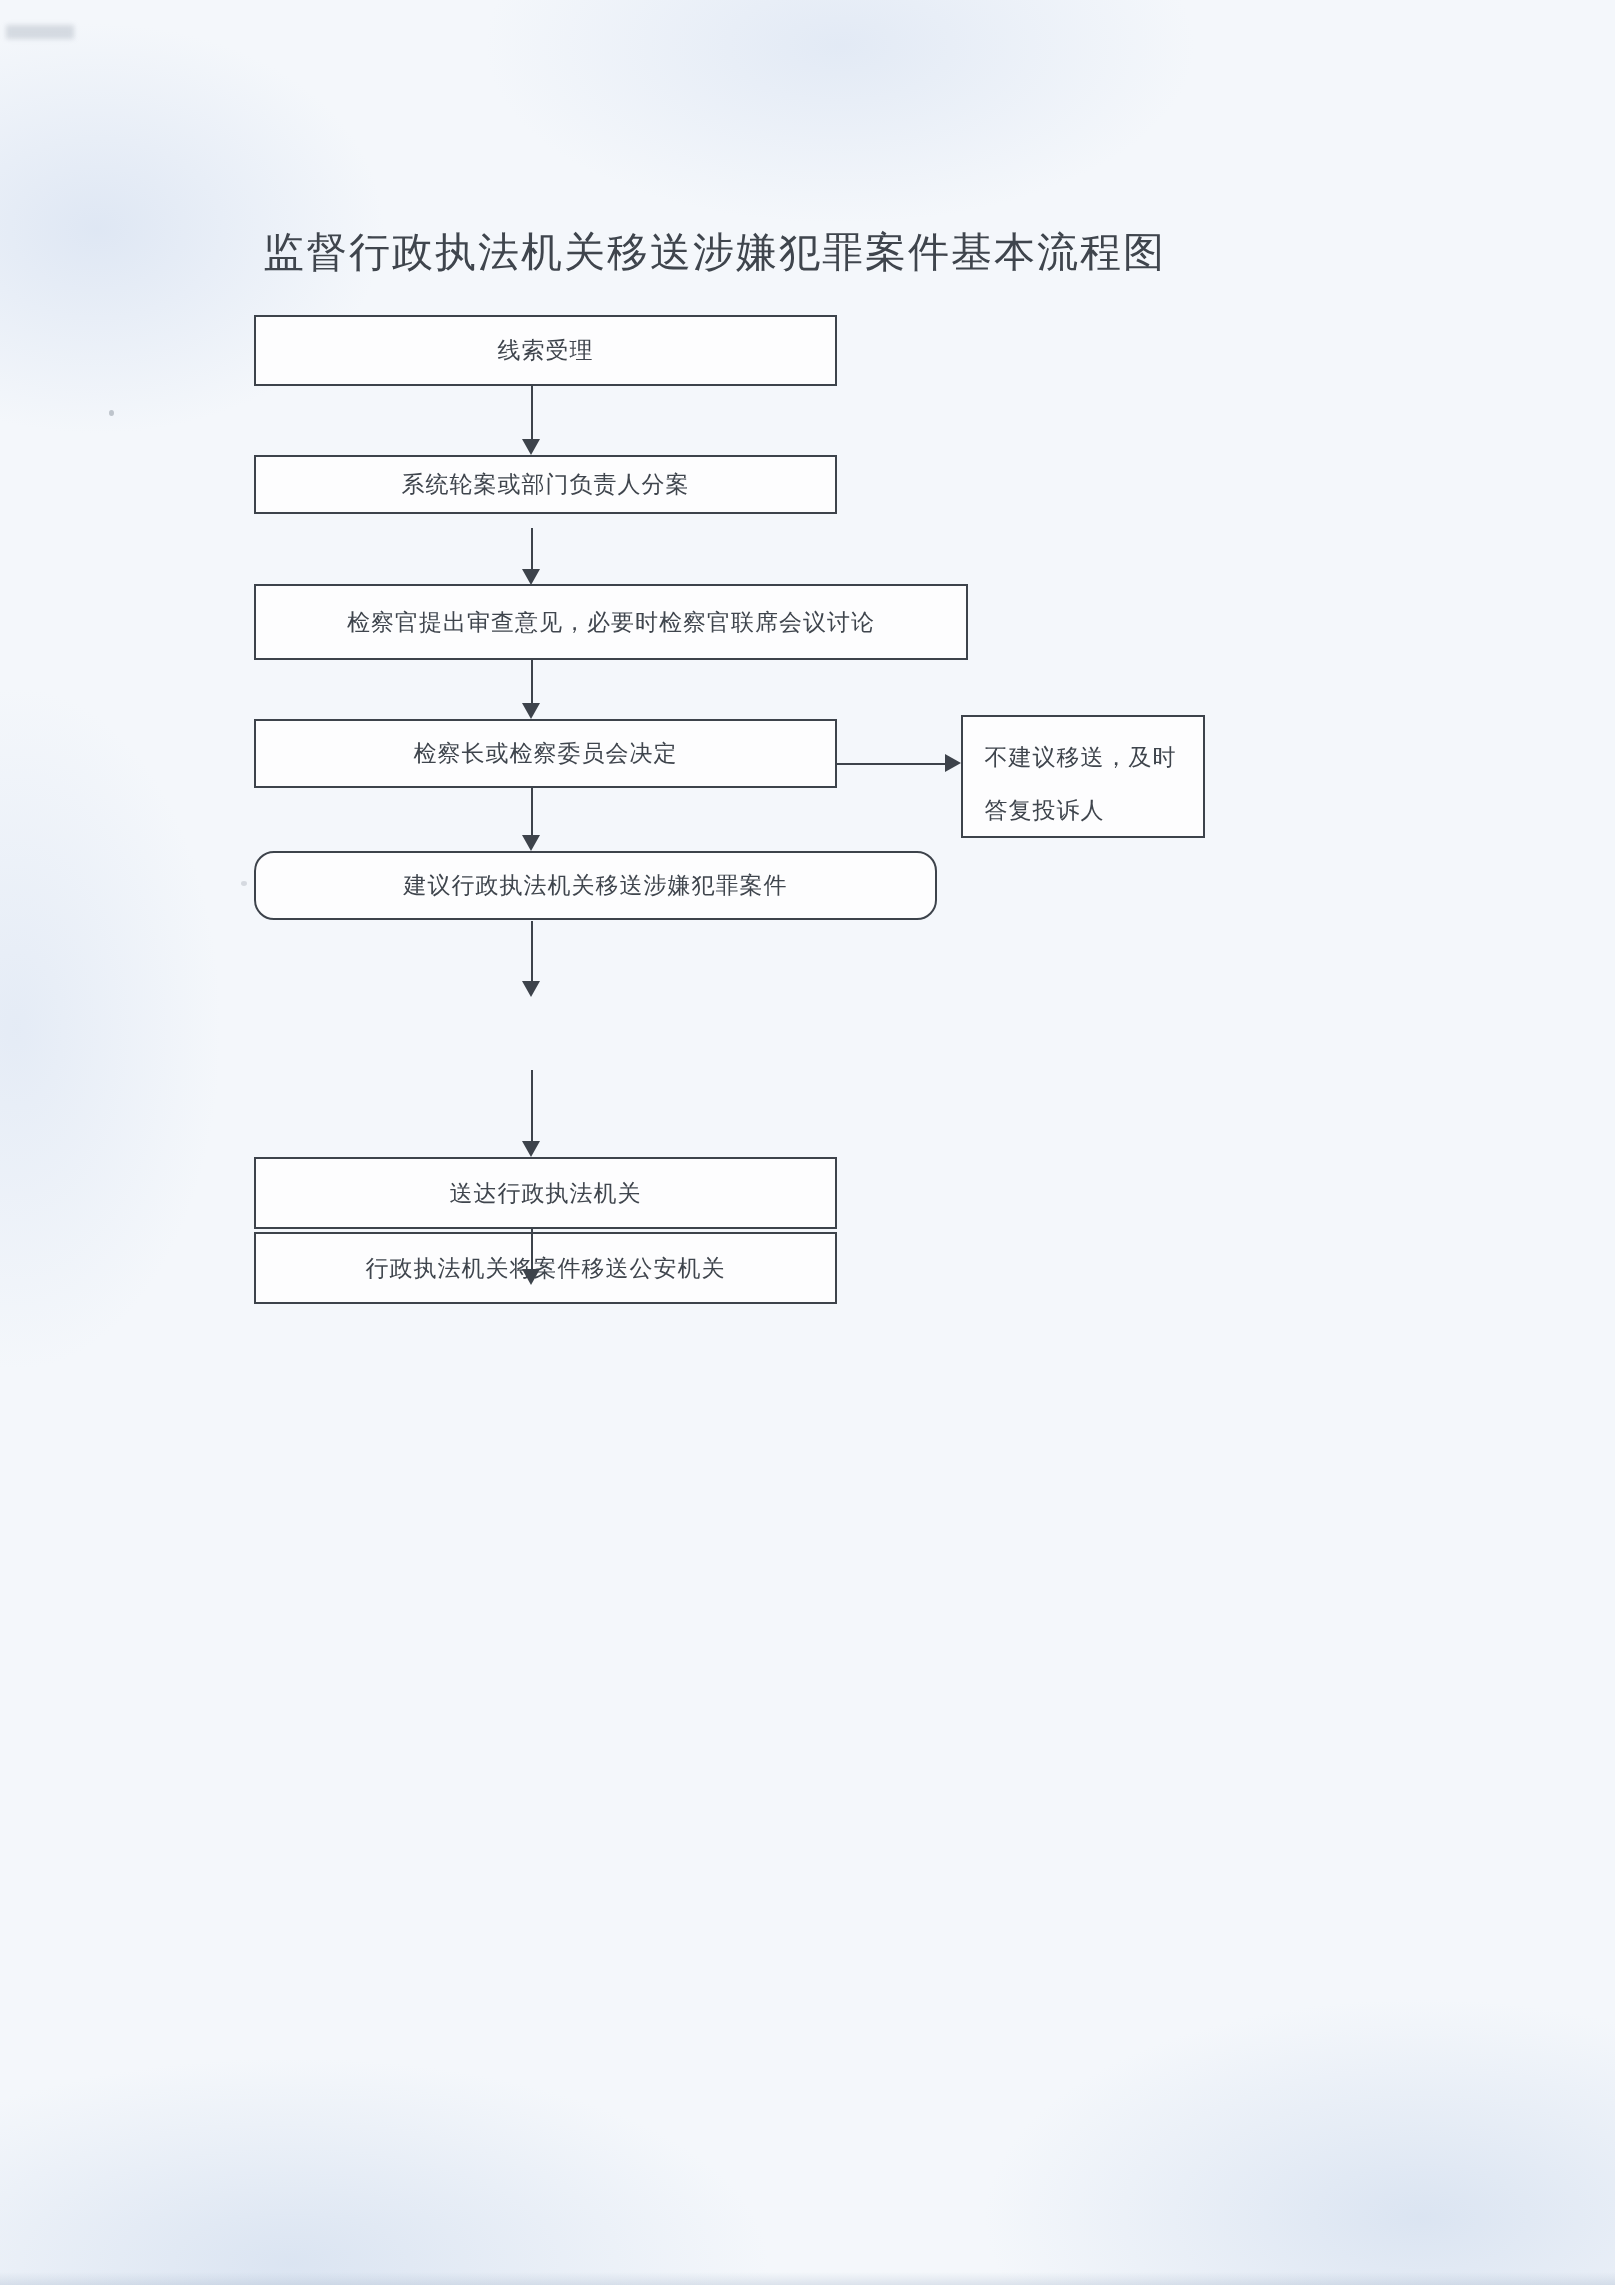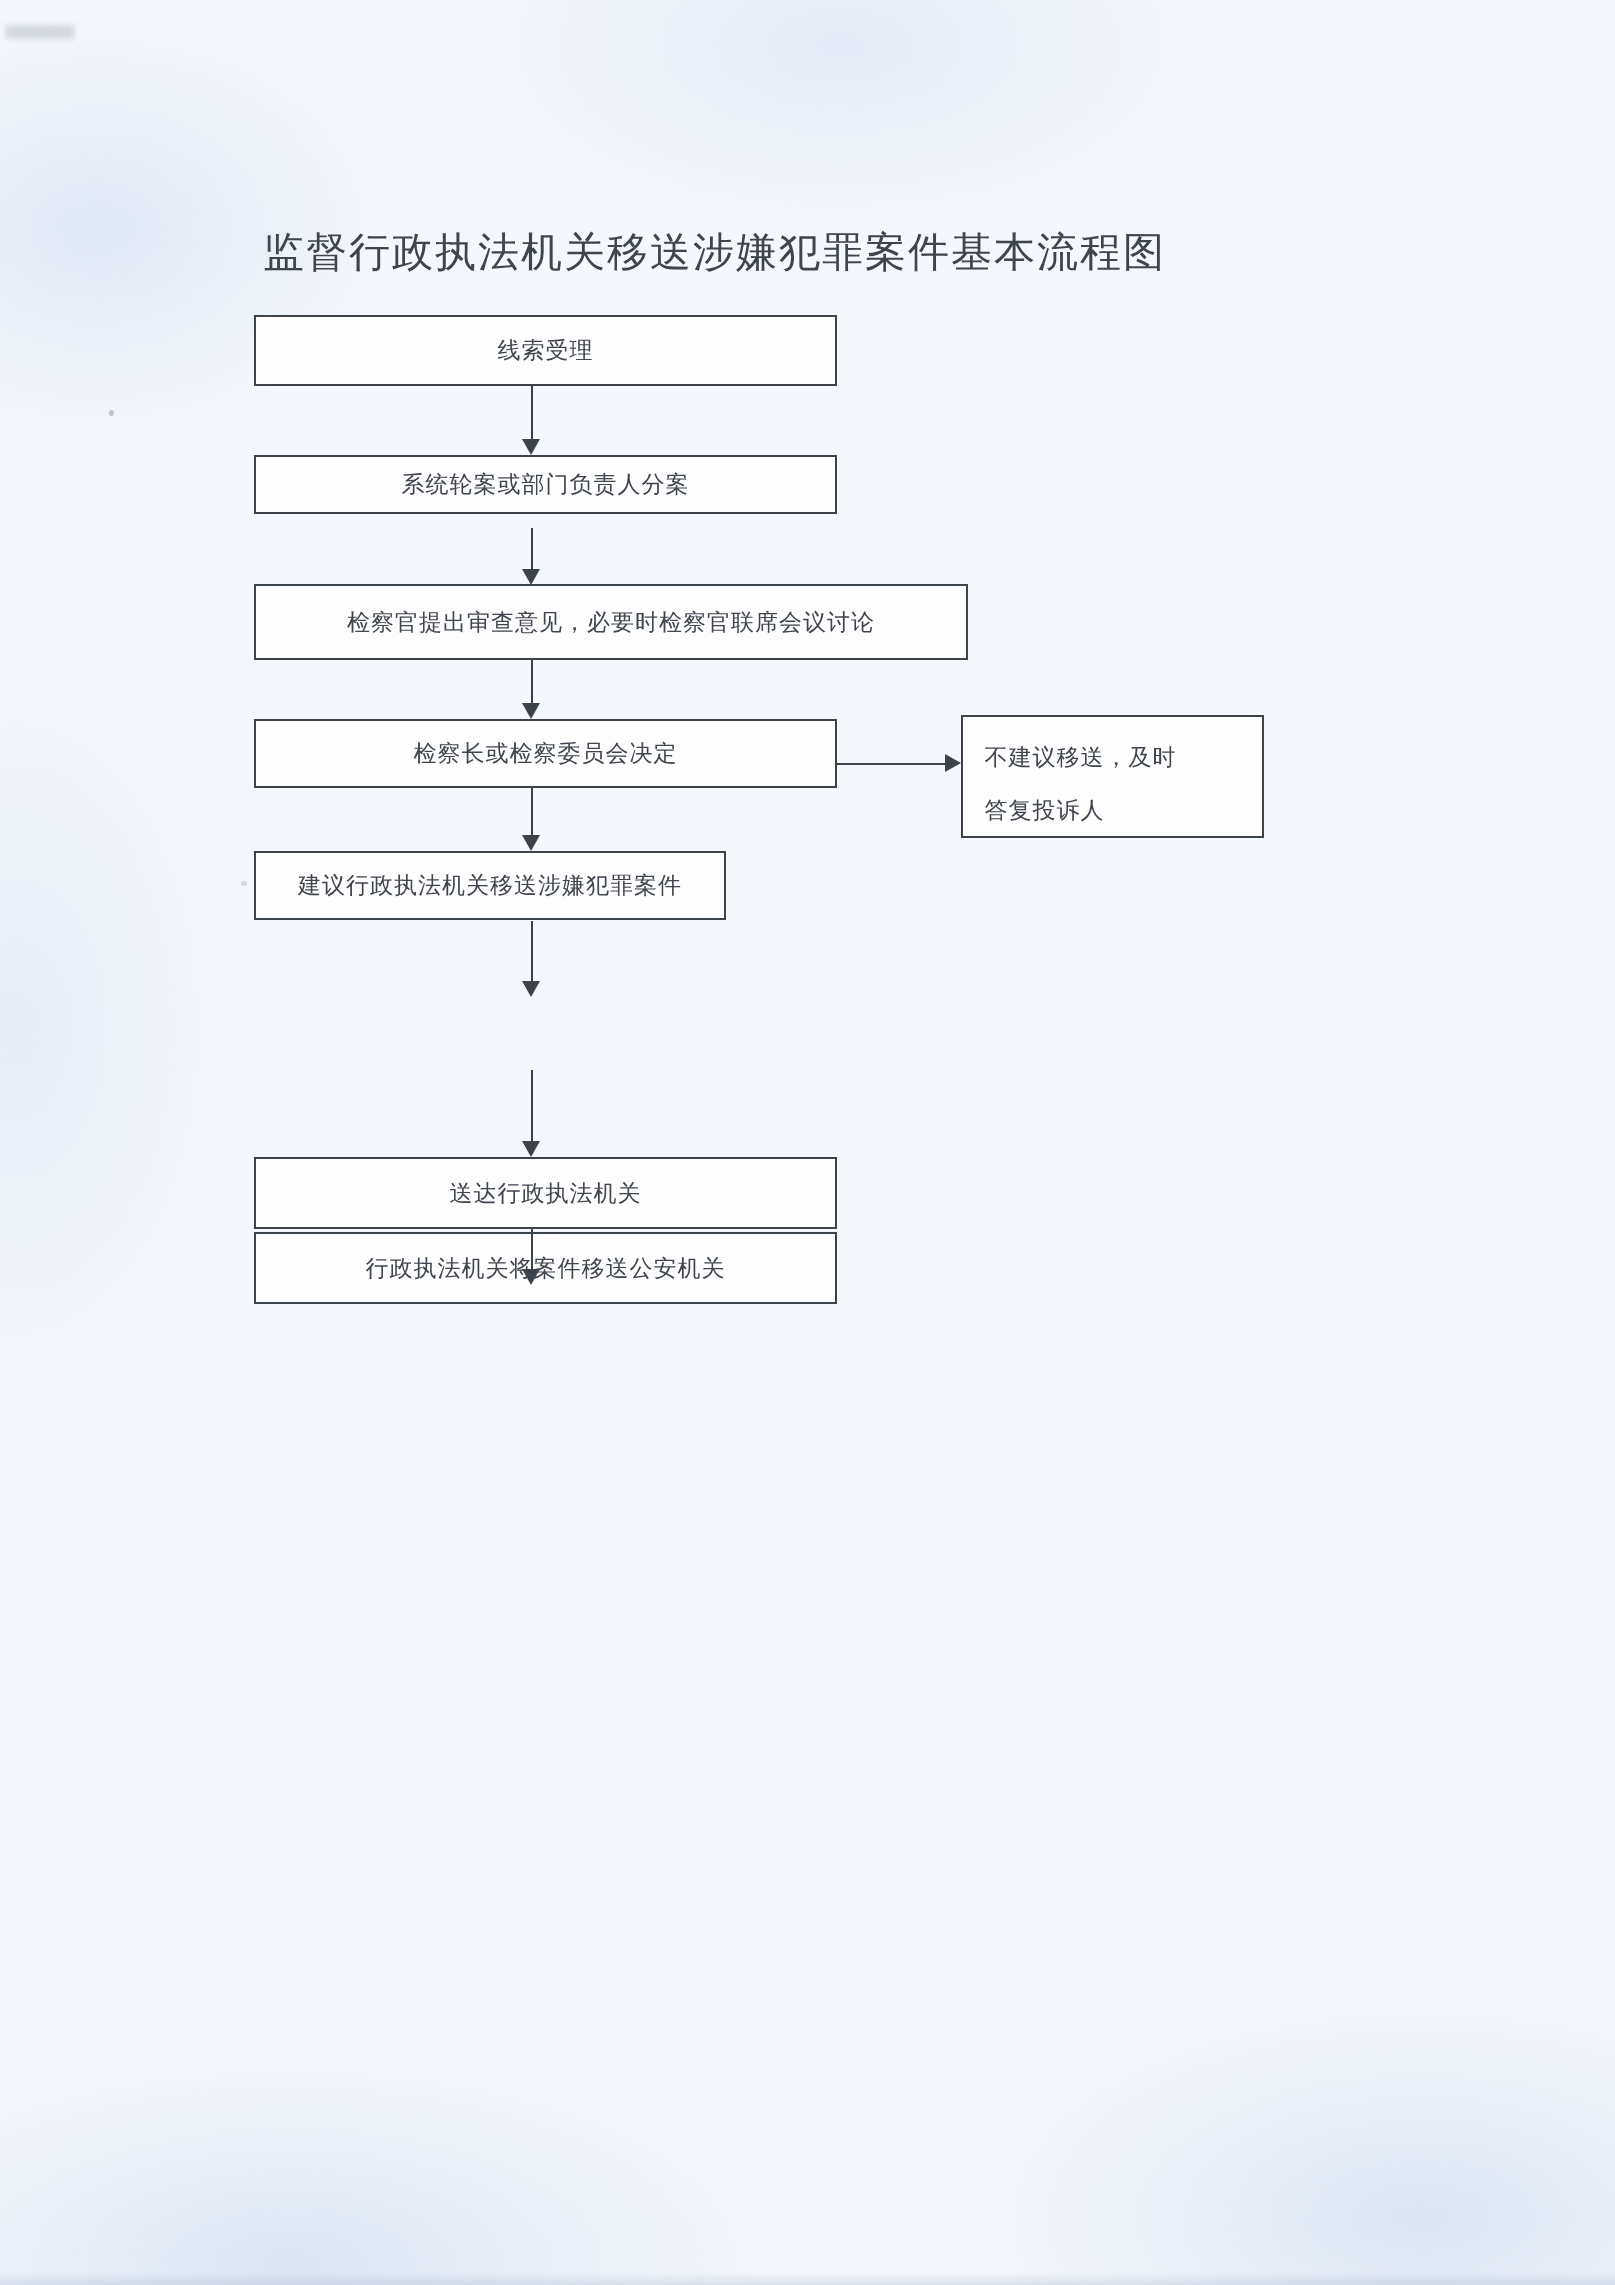--- a/index.html
+++ b/index.html
@@ -59,28 +59,28 @@
   <h1 class="title">监督行政执法机关移送涉嫌犯罪案件基本流程图</h1>
 
   <div class="node" style="left:254px;top:315px;width:583px;height:71px;">线索受理</div>
 
   <div class="node" style="left:254px;top:455px;width:583px;height:59px;">系统轮案或部门负责人分案</div>
 
   <div class="node" style="left:254px;top:584px;width:714px;height:76px;text-align:center;">检察官提出审查意见，必要时检察官联席会议讨论</div>
 
   <div class="node" style="left:254px;top:719px;width:583px;height:69px;">检察长或检察委员会决定</div>
 
-  <div class="node" style="left:254px;top:851px;width:472px;height:69px;">建议行政执法机关移送涉嫌犯罪案件</div>
+  <div class="node" style="left:254px;top:851px;width:683px;height:69px;border-radius:20px;">建议行政执法机关移送涉嫌犯罪案件</div>
 
 
   <div class="node" style="left:254px;top:1157px;width:583px;height:72px;">送达行政执法机关</div>
 
   <div class="node" style="left:254px;top:1232px;width:583px;height:72px;">行政执法机关将案件移送公安机关</div>
 
-  <div class="node branch" style="left:961px;top:715px;width:303px;height:123px;">不建议移送，及时
+  <div class="node branch" style="left:961px;top:715px;width:244px;height:123px;">不建议移送，及时
 答复投诉人</div>
 
   <div class="varrow" style="left:522px;top:386px;height:69px;">
     <div class="shaft"></div>
     <div class="head"></div>
   </div>
   <div class="varrow" style="left:522px;top:528px;height:57px;">
     <div class="shaft"></div>
     <div class="head"></div>
   </div>

